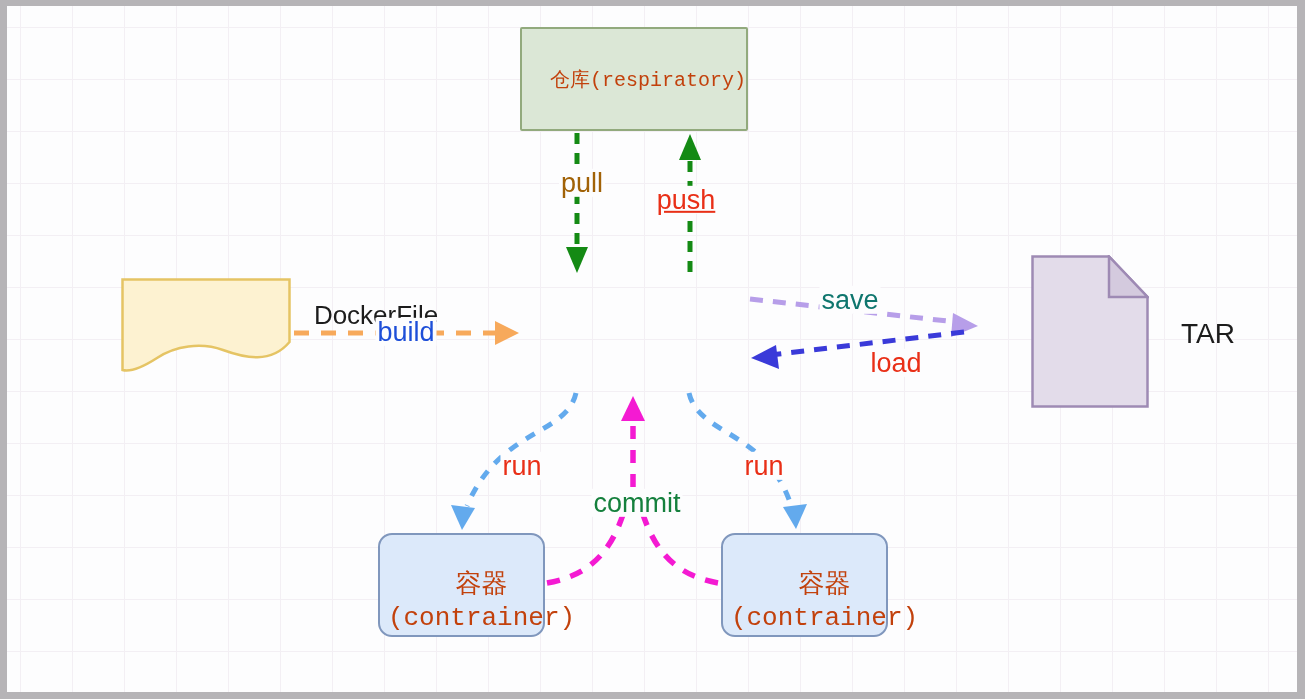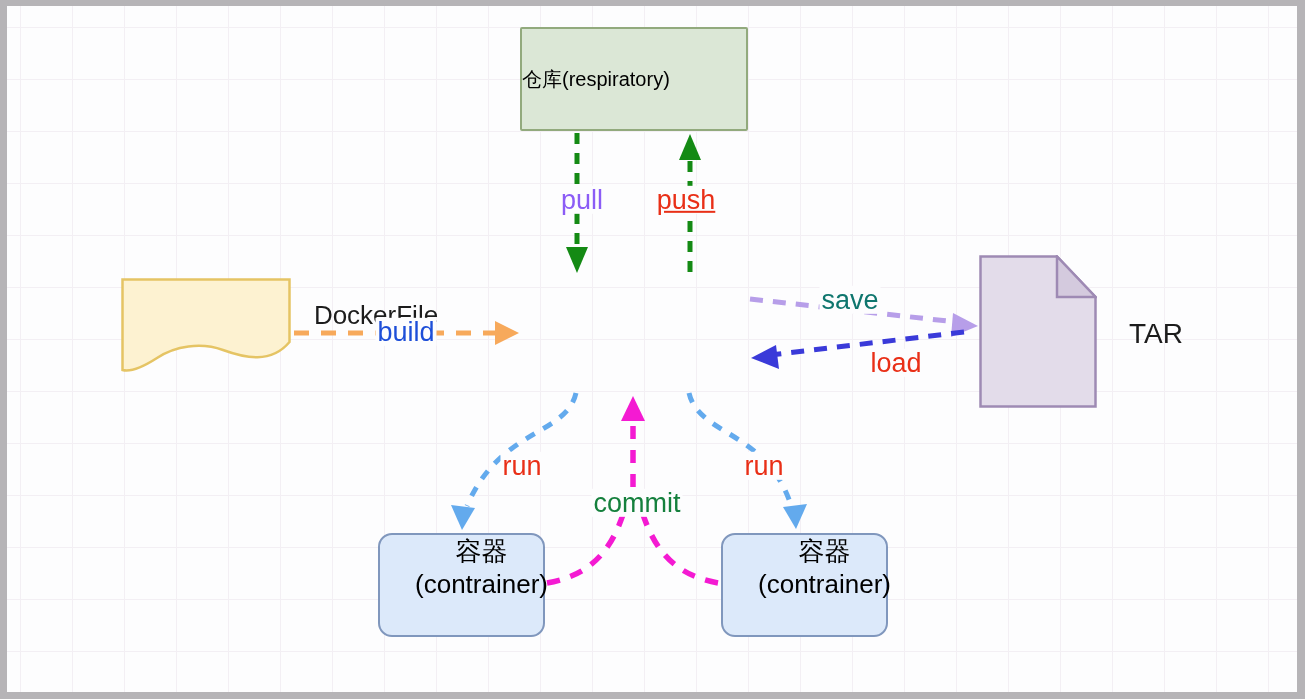--- a/index.html
+++ b/index.html
@@ -13,35 +13,35 @@
     position:absolute;left:7px;top:6px;right:8px;bottom:7px;
     background:
       linear-gradient(#f3eff4 1px, transparent 1px),
       linear-gradient(90deg,#f3eff4 1px, transparent 1px),
       #fdfdfe;
     background-size:52px 52px,52px 52px,auto;
     background-position:1px 21px,13px 1px,0 0;
   }
   svg.edges{position:absolute;left:-7px;top:-6px;width:1305px;height:699px;pointer-events:none;}
   .node{
-    position:absolute;display:flex;align-items:center;justify-content:flex-start;
-    box-sizing:border-box;color:#000000;text-align:center;
+    position:absolute;display:flex;align-items:center;justify-content:flex-end;
+    box-sizing:border-box;color:#c2410c;text-align:center;font-family:Liberation Mono, monospace;
   }
   .node-repo{left:513px;top:21px;width:228px;height:104px;border:2px solid;border-radius:2px;font-size:20px;}
   .node-image{left:515px;top:268px;width:225px;height:116px;border:2.5px solid;border-radius:16px;font-size:22px;}
   .node-container{width:167px;height:104px;border:2px solid;border-radius:14px;font-size:26px;line-height:33px;flex-direction:column;padding-left:40px;}
   .node-container-left{left:371px;top:527px;}
   .node-container-right{left:714px;top:527px;}
   .doc-node{position:absolute;}
   .doc-node .doc-label{
     position:absolute;width:100%;text-align:center;color:#1c1c1c;
   }
   .dockerfile{left:114px;top:272px;width:170px;height:100px;}
   .dockerfile .doc-label{top:22px;font-size:26px;}
-  .tar{left:972px;top:249px;width:118px;height:153px;}
+  .tar{left:1024px;top:249px;width:118px;height:153px;}
   .tar .doc-label{top:63px;font-size:28px;}
   .edge-label{
     position:absolute;transform:translate(-50%,-50%);
     color:#e92f17;font-size:27px;white-space:nowrap;
     background:#fdfdfe;padding:0 2px;line-height:1.05;
   }
 </style>
 </head>
 <body>
 
@@ -116,21 +116,21 @@
     <div class="node node-container node-container-left" style="background: rgb(220, 233, 250); border-color: rgb(128, 151, 189);">
       <span>容器</span>
       <span>(contrainer)</span>
     </div>
 
     <div class="node node-container node-container-right" style="background: rgb(220, 233, 250); border-color: rgb(128, 151, 189);">
       <span>容器</span>
       <span>(contrainer)</span>
     </div>
 
-    <div class="edge-label" style="left: 575px; top: 194px; color: #8b5cf6;">pull</div>
+    <div class="edge-label" style="left: 575px; top: 177px; color: #a16207;">pull</div>
     <div class="edge-label" style="left: 679px; top: 194px; color: rgb(233, 47, 23); text-decoration: underline;">push</div>
     <div class="edge-label" style="left: 399px; top: 326px; color: #1d4ed8;">build</div>
     <div class="edge-label" style="left: 843px; top: 294px; color: #0f766e;">save</div>
     <div class="edge-label" style="left: 889px; top: 334px; color: rgb(233, 47, 23); margin-top: 23px;">load</div>
     <div class="edge-label" style="left: 515px; top: 460px; color: rgb(233, 47, 23);">run</div>
     <div class="edge-label" style="left: 757px; top: 460px; color: rgb(233, 47, 23);">run</div>
     <div class="edge-label" style="left: 630px; top: 497px; color: #15803d;">commit</div>
 
   </div>
 </div>

